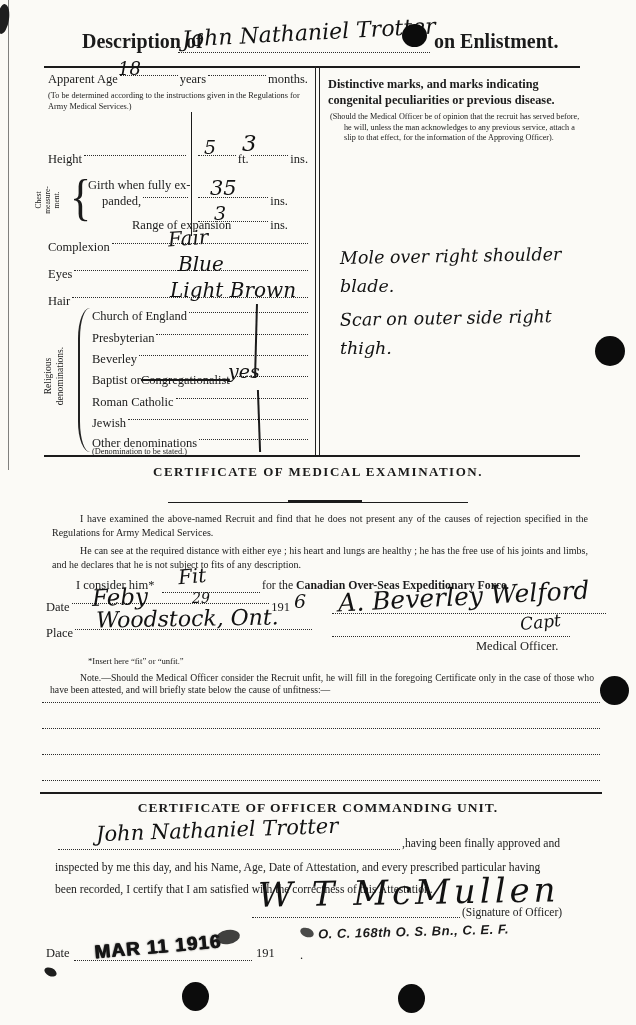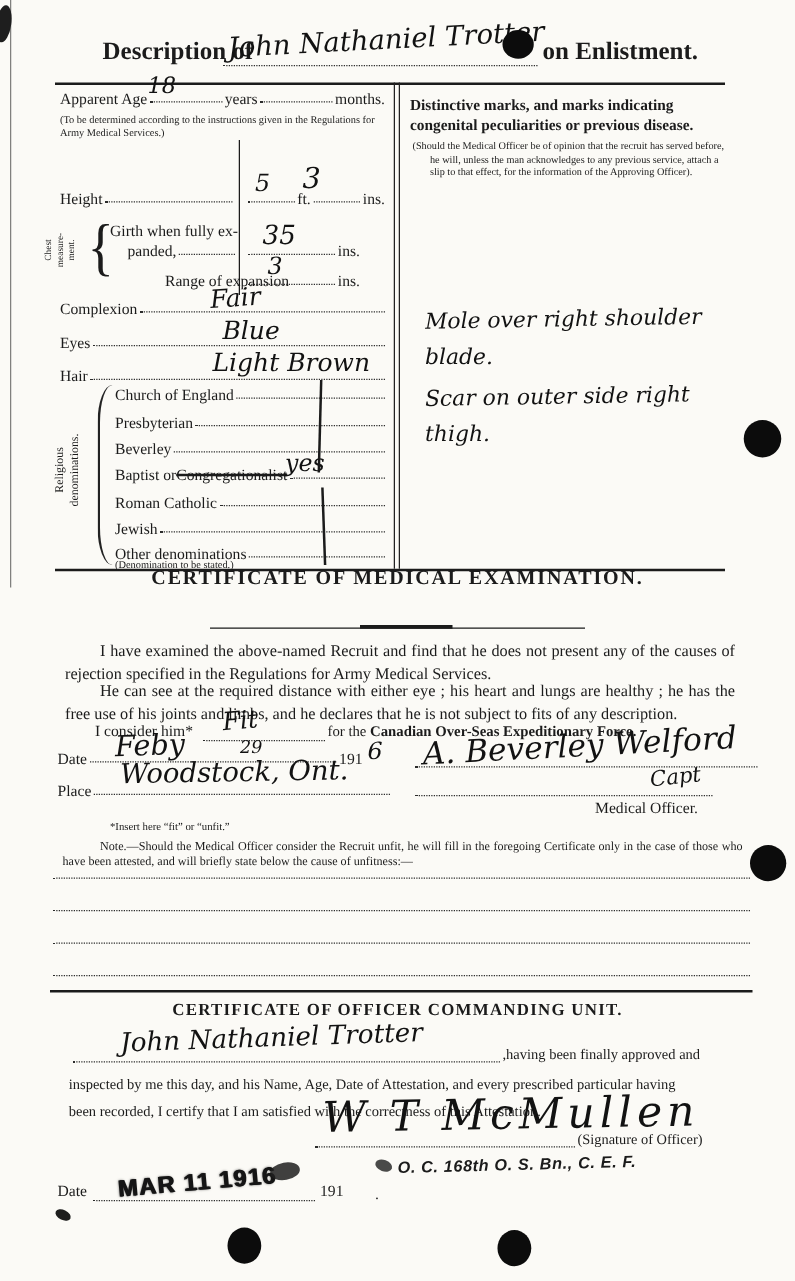--- a/index.html
+++ b/index.html
@@ -3,31 +3,31 @@
 <meta charset="utf-8">
 <style>
   html,body{margin:0;padding:0;background:#e8e6e0;}
   .page{position:relative;width:636px;height:1025px;background:#fbfaf6;
         font-family:"Liberation Serif",serif;color:#1b1b1b;overflow:hidden;}
   .abs{position:absolute;}
   .lbl{font-size:12.5px;white-space:nowrap;}
   .sm{font-size:8.3px;line-height:1.3;}
   .hw{position:absolute;font-family:"DejaVu Serif",serif;font-style:italic;
       color:#121212;white-space:nowrap;}
-  .frow{position:absolute;display:flex;align-items:center;}
+  .frow{position:absolute;display:flex;align-items:flex-start;}
   .frow .dots{flex:1;border-bottom:1.5px dotted #2b2b2b;height:3px;margin:0 2px;}
   .dotline{position:absolute;border-bottom:1.5px dotted #2b2b2b;height:0;}
   .rule{position:absolute;background:#1b1b1b;}
   .dot{position:absolute;background:#0c0c0c;border-radius:50%;}
   .vlabel{position:absolute;transform:rotate(-90deg);transform-origin:center center;
           text-align:center;white-space:nowrap;}
   .struck{text-decoration:line-through;text-decoration-thickness:1.5px;}
   .lbrace{position:absolute;border-left:2px solid #222;
           border-radius:12px 0 0 12px / 30px 0 0 30px;width:12px;}
-  .para{position:absolute;font-size:13px;line-height:1.38;text-align:justify;}
+  .para{position:absolute;font-size:10px;line-height:1.38;text-align:justify;}
   .title{position:absolute;left:0;width:636px;text-align:center;font-weight:bold;}
   .stamp{font-family:"Liberation Sans",sans-serif;font-weight:bold;}
   .blob{position:absolute;background:#1e1e1e;border-radius:50%;}
 </style>
 </head>
 <body>
 
 <div class="page">
 
   <div class="rule" style="left:8px;top:0;width:1px;height:470px;opacity:.55;"></div>
@@ -149,21 +149,21 @@
   <div class="rule" style="left:258px;top:390px;width:2px;height:62px;transform:rotate(-2deg);"></div>
 
   <div class="abs" style="left:328px;top:76px;width:248px;font-size:12.3px;font-weight:bold;line-height:1.32;">Distinctive marks, and marks indicating congenital peculiarities or previous disease.</div>
   <div class="abs sm" style="left:330px;top:112px;width:244px;padding-left:14px;text-indent:-14px;font-size:8.2px;">(Should the Medical Officer be of opinion that the recruit has served before, he will, unless the man acknowledges to any previous service, attach a slip to that effect, for the information of the Approving Officer).</div>
   <span class="hw" style="left:340px;top:246px;font-size:17.5px;transform:rotate(-1deg);">Mole over right shoulder</span>
   <span class="hw" style="left:340px;top:276px;font-size:17.5px;">blade.</span>
   <span class="hw" style="left:340px;top:308px;font-size:17.5px;transform:rotate(-1deg);">Scar on outer side right</span>
   <span class="hw" style="left:340px;top:338px;font-size:17.5px;">thigh.</span>
   <div class="dot" style="left:595px;top:336px;width:30px;height:30px;"></div>
 
-  <div class="title" style="top:454px;font-size:16px;letter-spacing:1.5px;">CERTIFICATE OF MEDICAL EXAMINATION.</div>
+  <div class="title" style="top:464px;font-size:13px;letter-spacing:1.5px;">CERTIFICATE OF MEDICAL EXAMINATION.</div>
   <div class="rule" style="left:168px;top:502px;width:300px;height:1px;"></div>
   <div class="rule" style="left:288px;top:500px;width:74px;height:3px;"></div>
   <div class="para" style="left:52px;top:512px;width:536px;text-indent:28px;">I have examined the above-named Recruit and find that he does not present any of the causes of rejection specified in the Regulations for Army Medical Services.</div>
   <div class="para" style="left:52px;top:544px;width:536px;text-indent:28px;">He can see at the required distance with either eye ; his heart and lungs are healthy ; he has the free use of his joints and limbs, and he declares that he is not subject to fits of any description.</div>
 
   <span class="abs lbl" style="left:76px;top:578px;">I consider him*</span>
   <div class="dotline" style="left:162px;top:592px;width:98px;"></div>
   <span class="hw" style="left:178px;top:564px;font-size:20px;transform:rotate(-5deg);">Fit</span>
   <span class="abs" style="left:262px;top:578px;font-size:11.8px;white-space:nowrap;"><span>for the </span><b>Canadian Over-Seas Expeditionary Force.</b></span>
 

